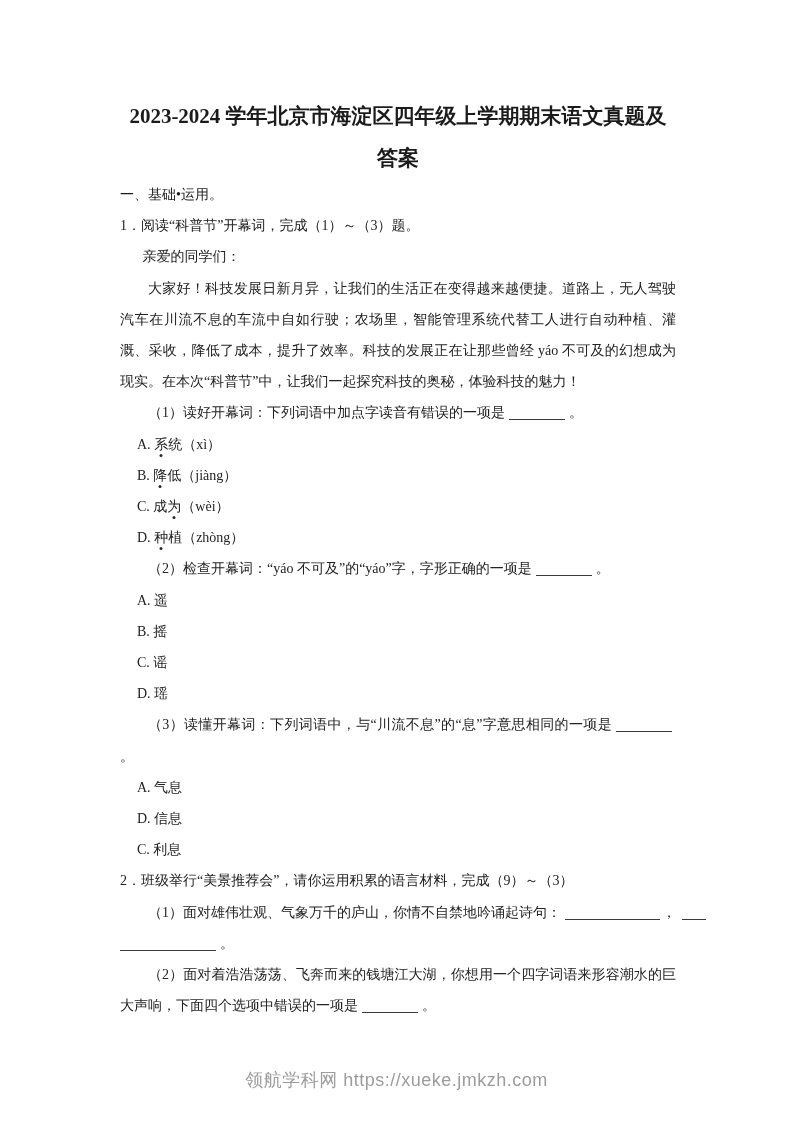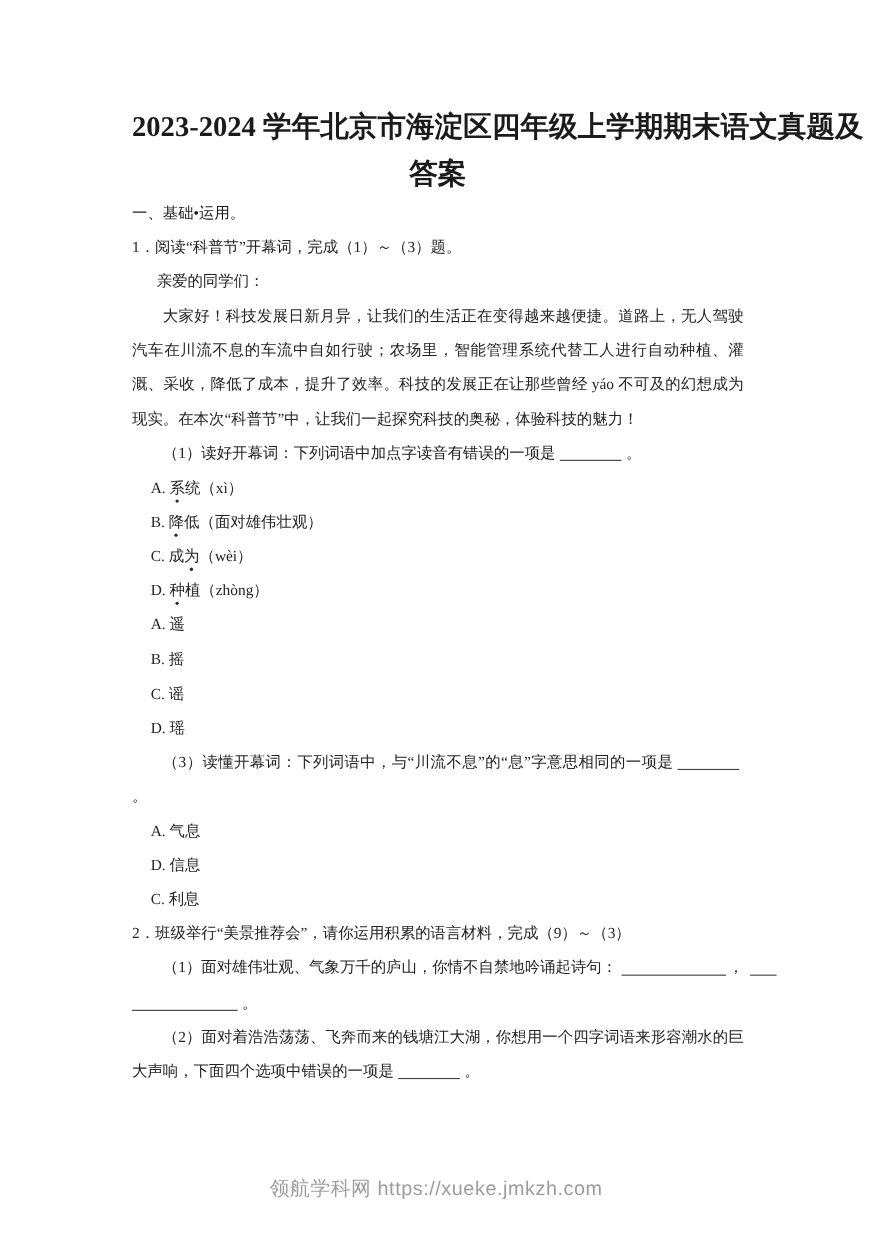--- a/index.html
+++ b/index.html
@@ -13,21 +13,21 @@
     overflow:hidden;
   }
   .content {
     position:absolute;
     left:120px; top:95px; width:556px;
     font-size:14px;
     line-height:31.2px;
     text-align:justify;
   }
   .doc-title {
-    font-size:26px;
+    font-size:21px;
     font-weight:bold;
     line-height:42px;
     text-align:center;
     color:#1b1b1b;
     white-space:nowrap;
   }
   .section-heading { font-weight:normal; color:#1b1b1b; }
   .stem {}
   .salutation { text-indent:1.6em; }
   .body-para { text-indent:2em; }
@@ -78,24 +78,25 @@
 
     <p class="section-heading">一、基础•运用。</p>
 
     <p class="stem">1．阅读“科普节”开幕词，完成（1）～（3）题。</p>
     <p class="salutation">亲爱的同学们：</p>
     <p class="body-para">大家好！科技发展日新月异，让我们的生活正在变得越来越便捷。道路上，无人驾驶汽车在川流不息的车流中自如行驶；农场里，智能管理系统代替工人进行自动种植、灌溉、采收，降低了成本，提升了效率。科技的发展正在让那些曾经 yáo 不可及的幻想成为现实。在本次“科普节”中，让我们一起探究科技的奥秘，体验科技的魅力！</p>
 
     <p class="sub-q"><span>（1）读好开幕词：下列词语中加点字读音有错误的一项是</span><span class="blank w56"></span><span>。</span></p>
 
     <p class="opt"><span>A. </span><span class="dot-char">系</span><span>统（xì）</span></p>
-    <p class="opt"><span>B. </span><span class="dot-char">降</span><span>低（面对雄伟壮观）</span></p>
+    <p class="opt"><span>B. </span><span class="dot-char">降</span><span>低（jiàng）</span></p>
     <p class="opt"><span>C. 成</span><span class="dot-char">为</span><span>（wèi）</span></p>
     <p class="opt"><span>D. </span><span class="dot-char">种</span><span>植（zhòng）</span></p>
 
+    <p class="sub-q"><span>（2）检查开幕词：“yáo 不可及”的“yáo”字，字形正确的一项是</span><span class="blank w56"></span><span>。</span></p>
 
     <p class="opt">A. 遥</p>
     <p class="opt">B. 摇</p>
     <p class="opt">C. 谣</p>
     <p class="opt">D. 瑶</p>
 
     <p class="sub-q"><span>（3）读懂开幕词：下列词语中，与“川流不息”的“息”字意思相同的一项是</span><span class="blank w56"></span><span>。</span></p>
 
     <p class="opt">A. 气息</p>
     <p class="opt">D. 信息</p>

